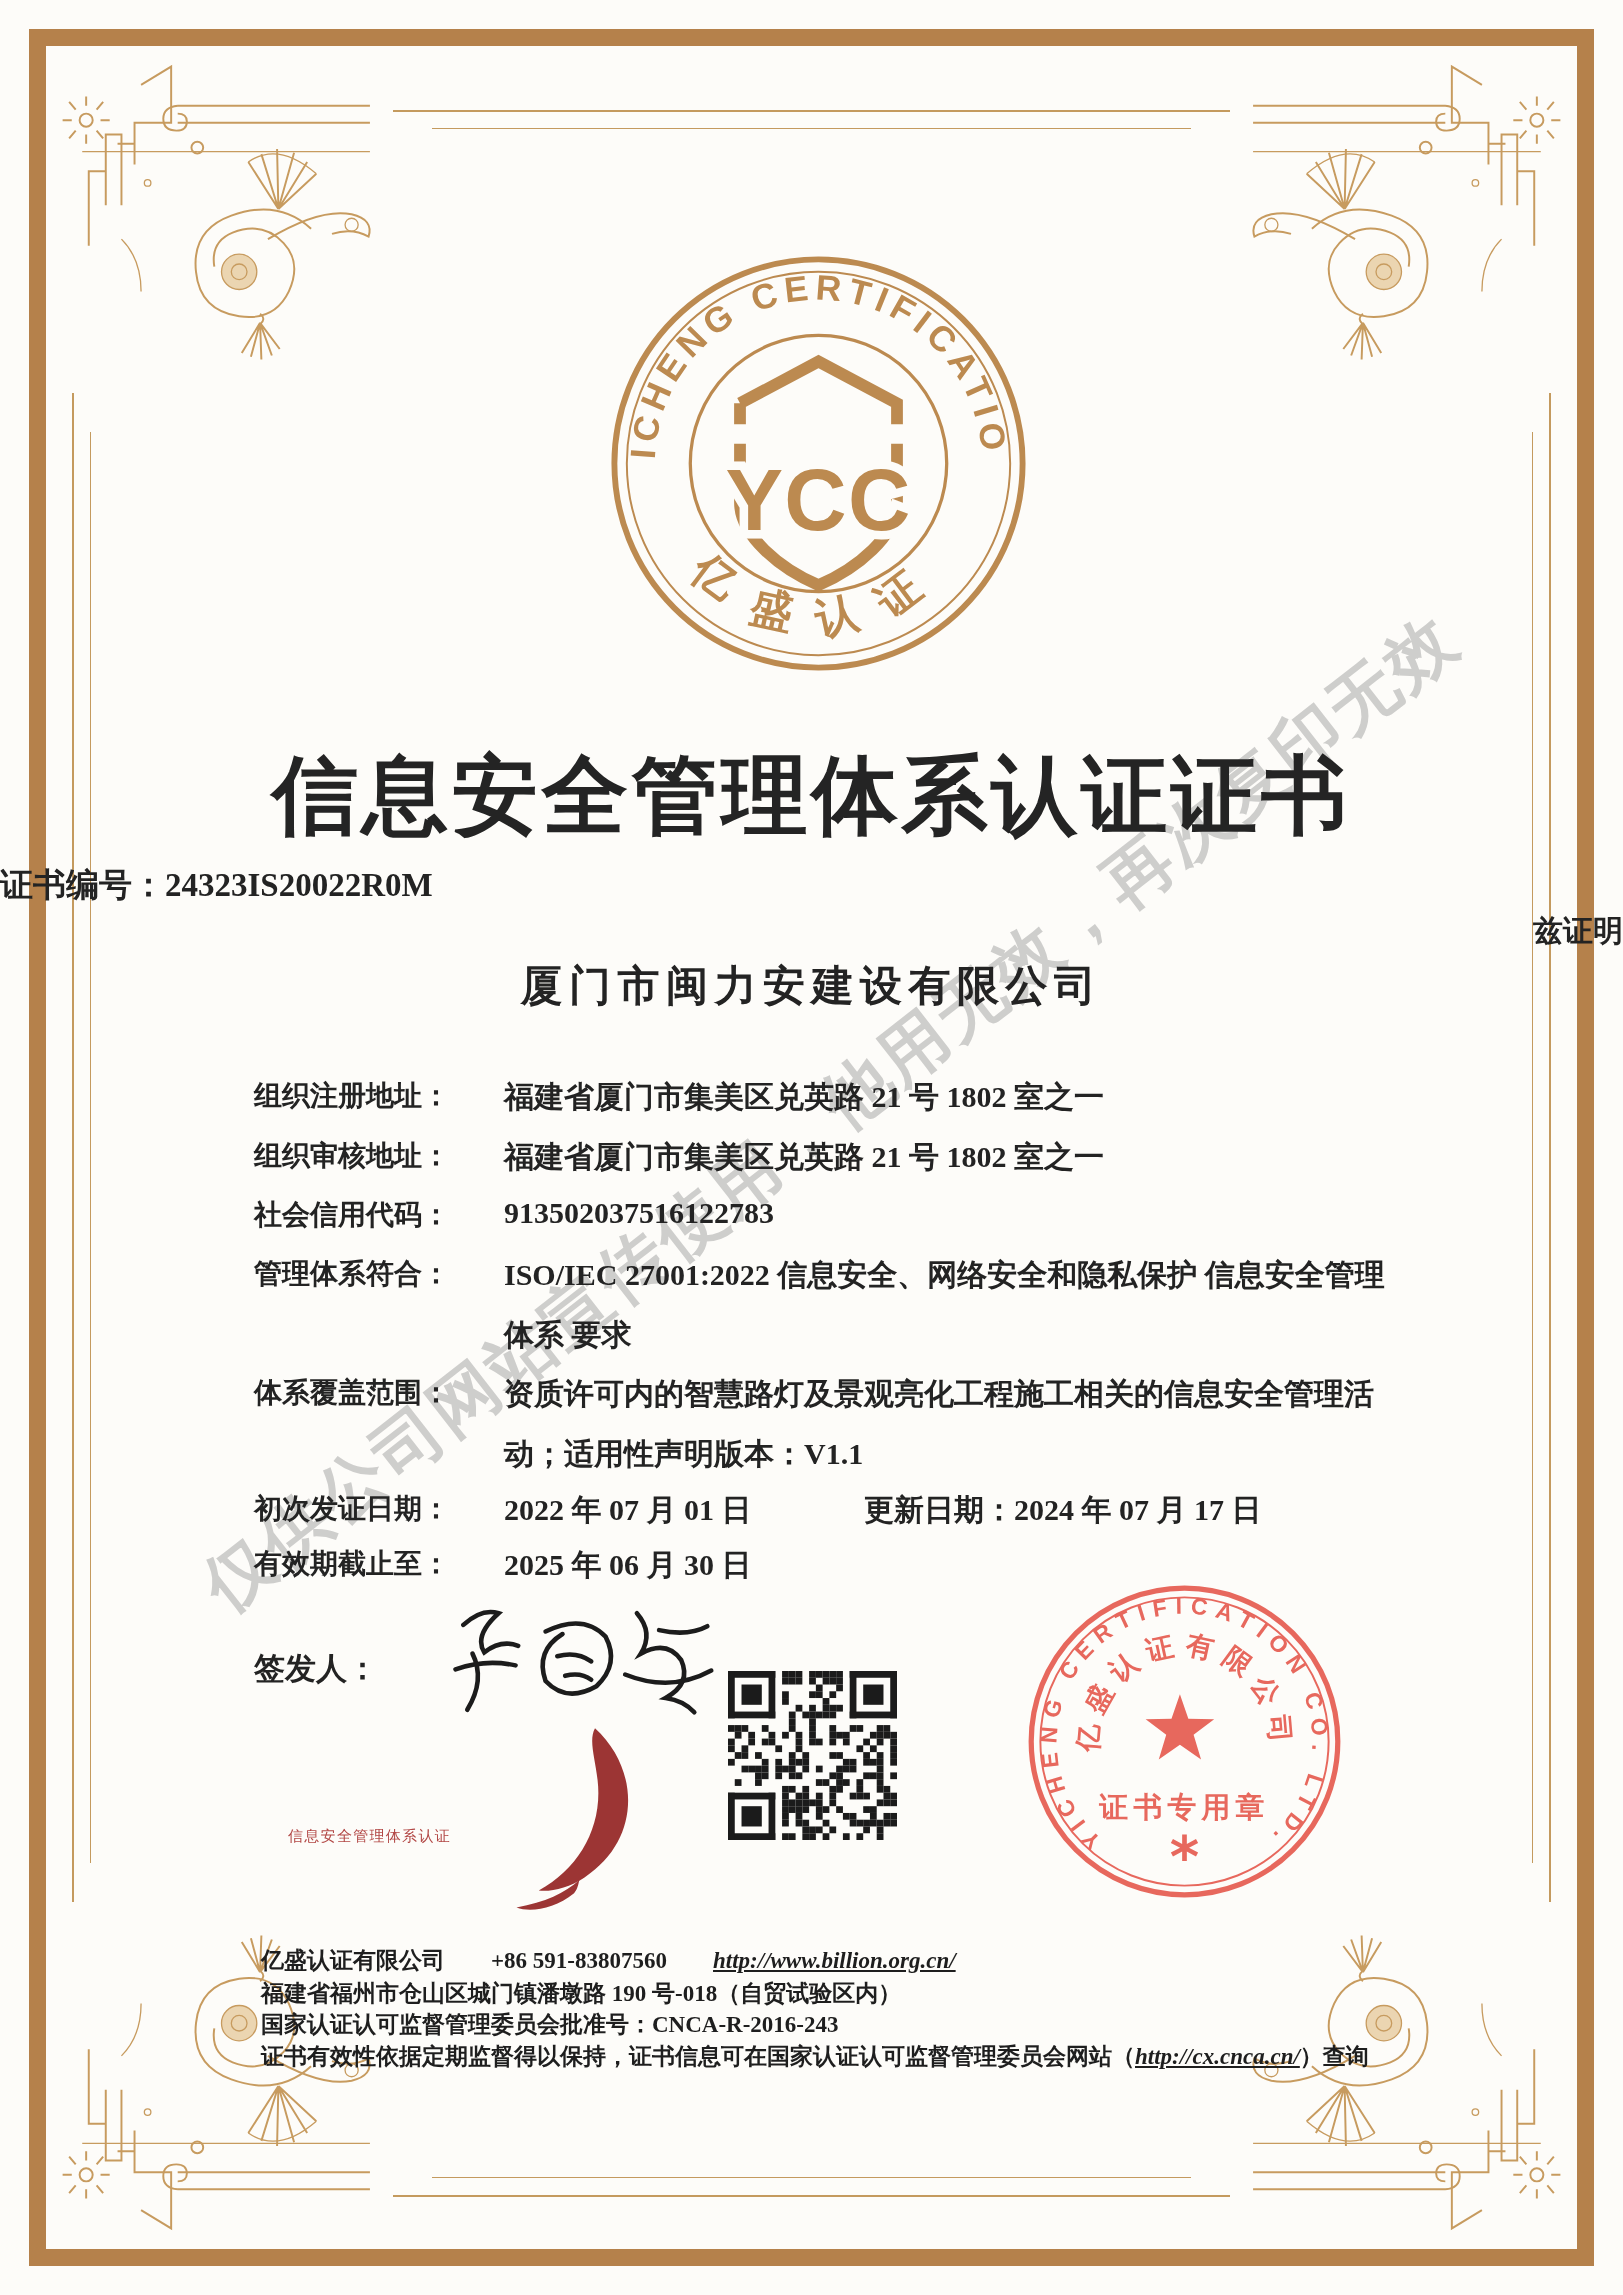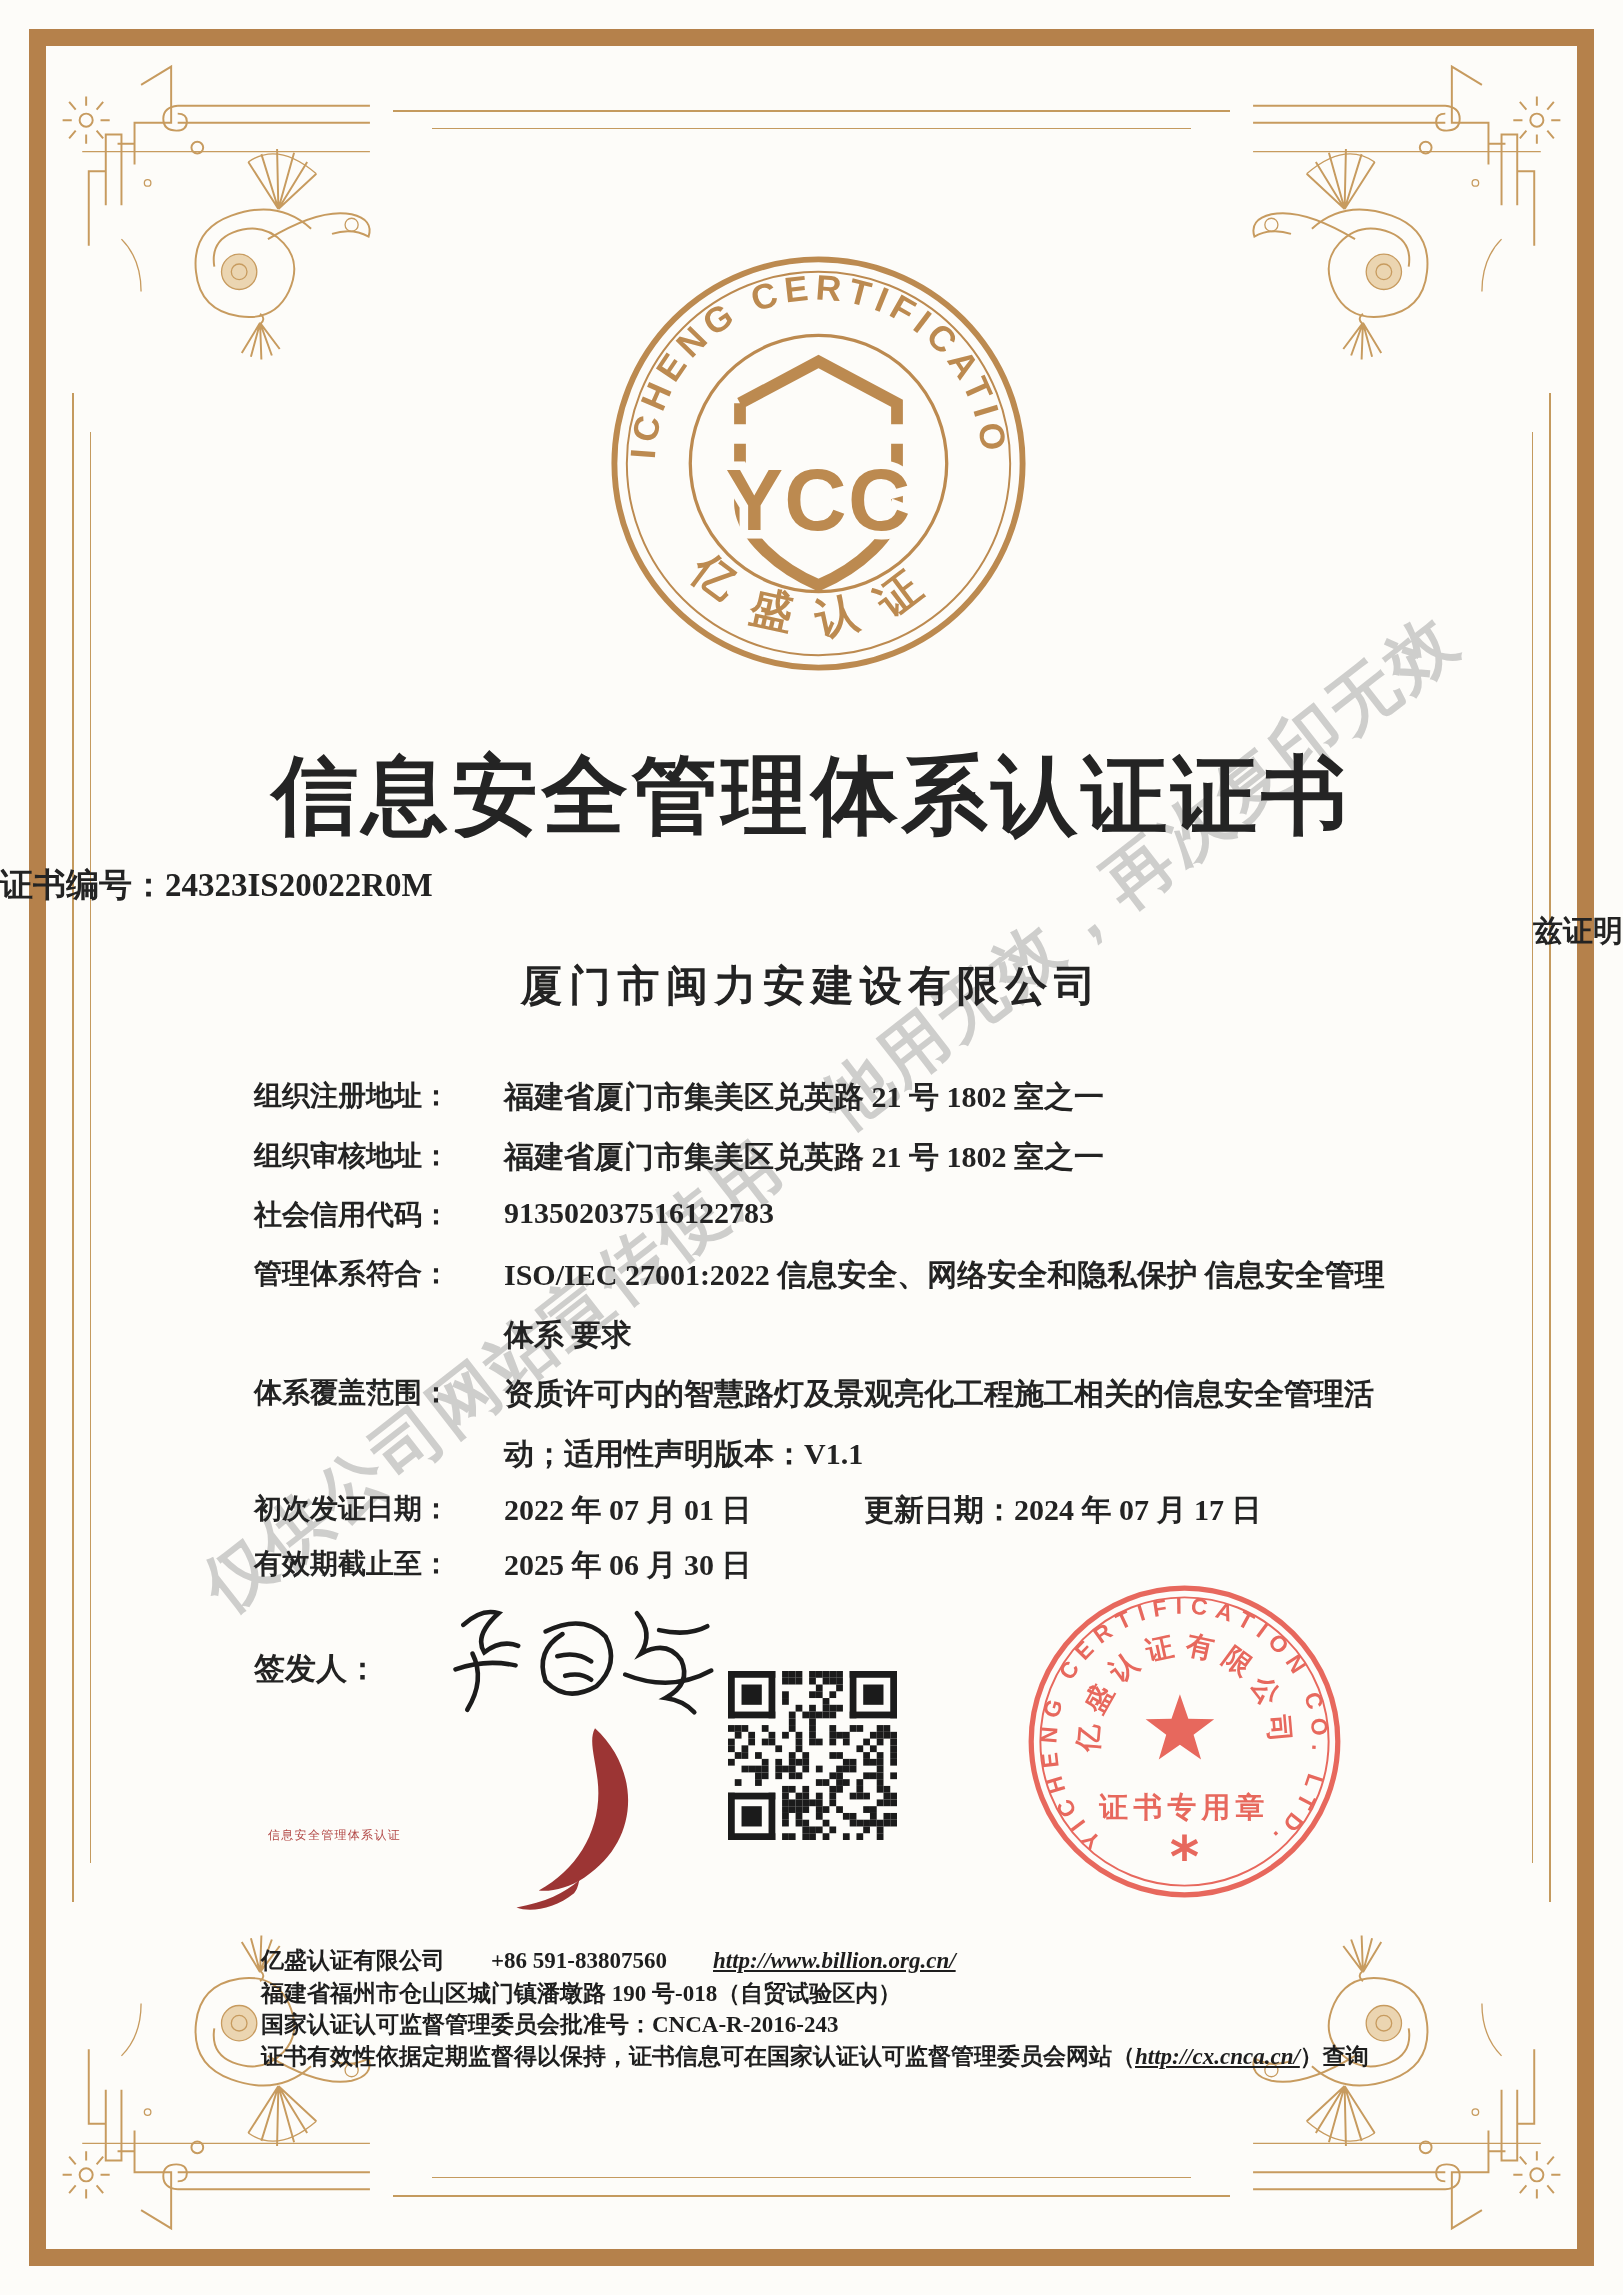--- a/index.html
+++ b/index.html
@@ -34,21 +34,21 @@
   .company{position:absolute;left:0;right:0;top:958px;text-align:center;
            font-size:42px;font-weight:700;letter-spacing:6.5px;}
   
   .flabel{position:absolute;left:254px;font-size:28px;font-weight:700;white-space:nowrap;}
   .fvalue{position:absolute;left:504px;font-size:30px;font-weight:700;white-space:nowrap;}
   .fvalue2{position:absolute;left:864px;font-size:30px;font-weight:700;white-space:nowrap;}
   
   .issuer-label{position:absolute;left:254px;top:1648px;font-size:31px;font-weight:700;}
   .iso-text{position:absolute;left:280px;top:1767px;font-size:50px;font-weight:800;
             letter-spacing:5.2px;color:#9c3534;font-family:"Liberation Sans","DejaVu Sans",sans-serif;}
-  .iso-sub{position:absolute;left:268px;top:1827px;font-size:12px;color:#b24745;
+  .iso-sub{position:absolute;left:288px;top:1827px;font-size:15px;color:#b24745;
            letter-spacing:1.3px;font-family:"Liberation Sans",sans-serif;}
   
   .foot{position:absolute;left:261px;font-size:23px;font-weight:700;white-space:nowrap;color:#1e1e1e;}
   .foot a,.foot .u{text-decoration:underline;color:#1e1e1e;font-style:italic;}
   .fsp{display:inline-block;width:46px;}
   svg{display:block;}
 </style>
 </head>
 <body>
 

